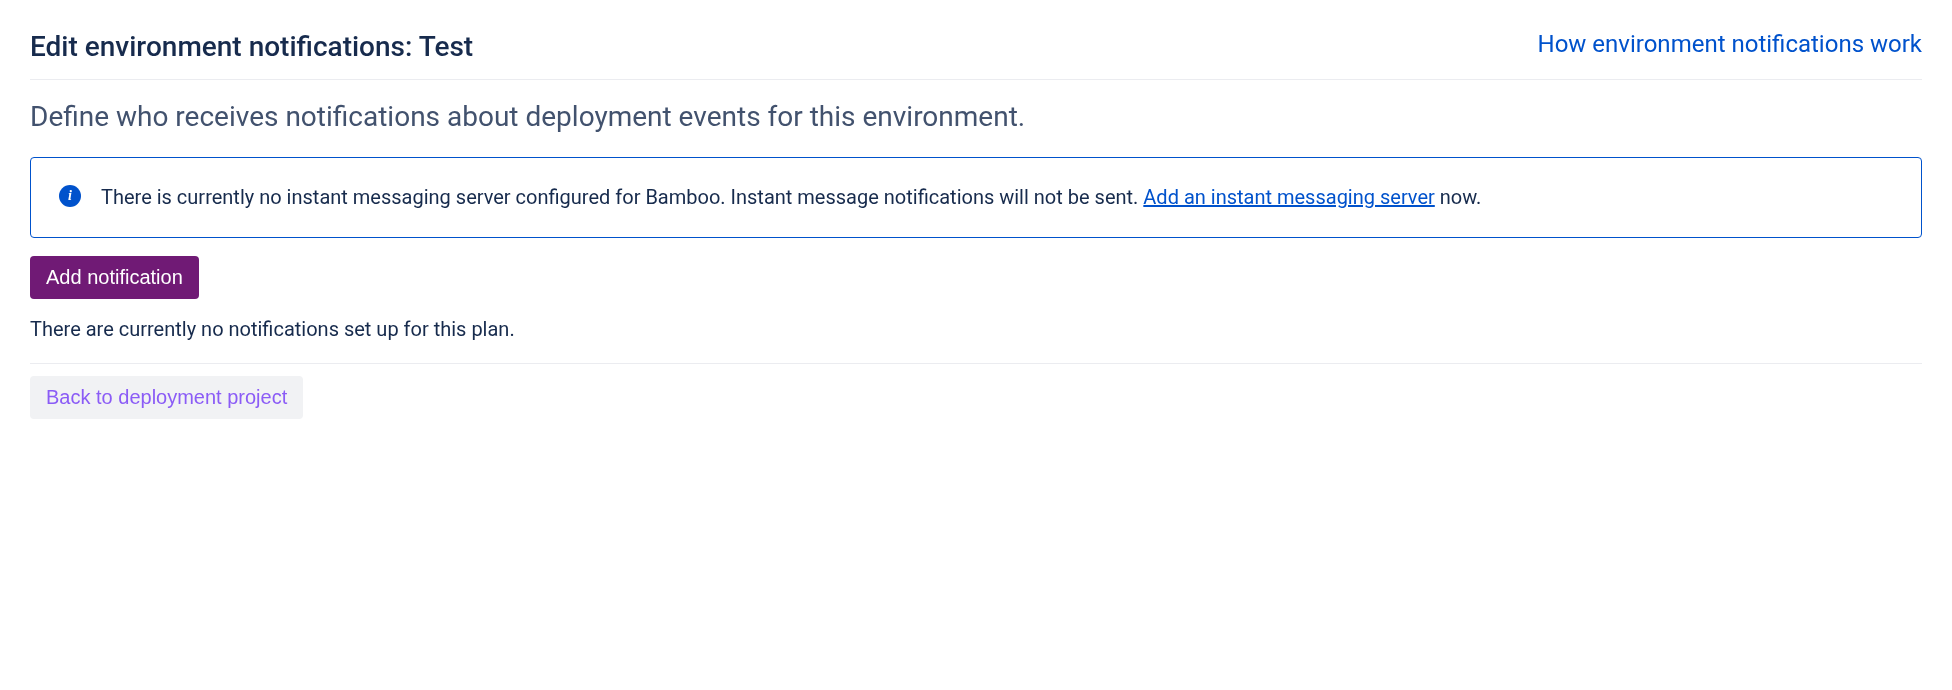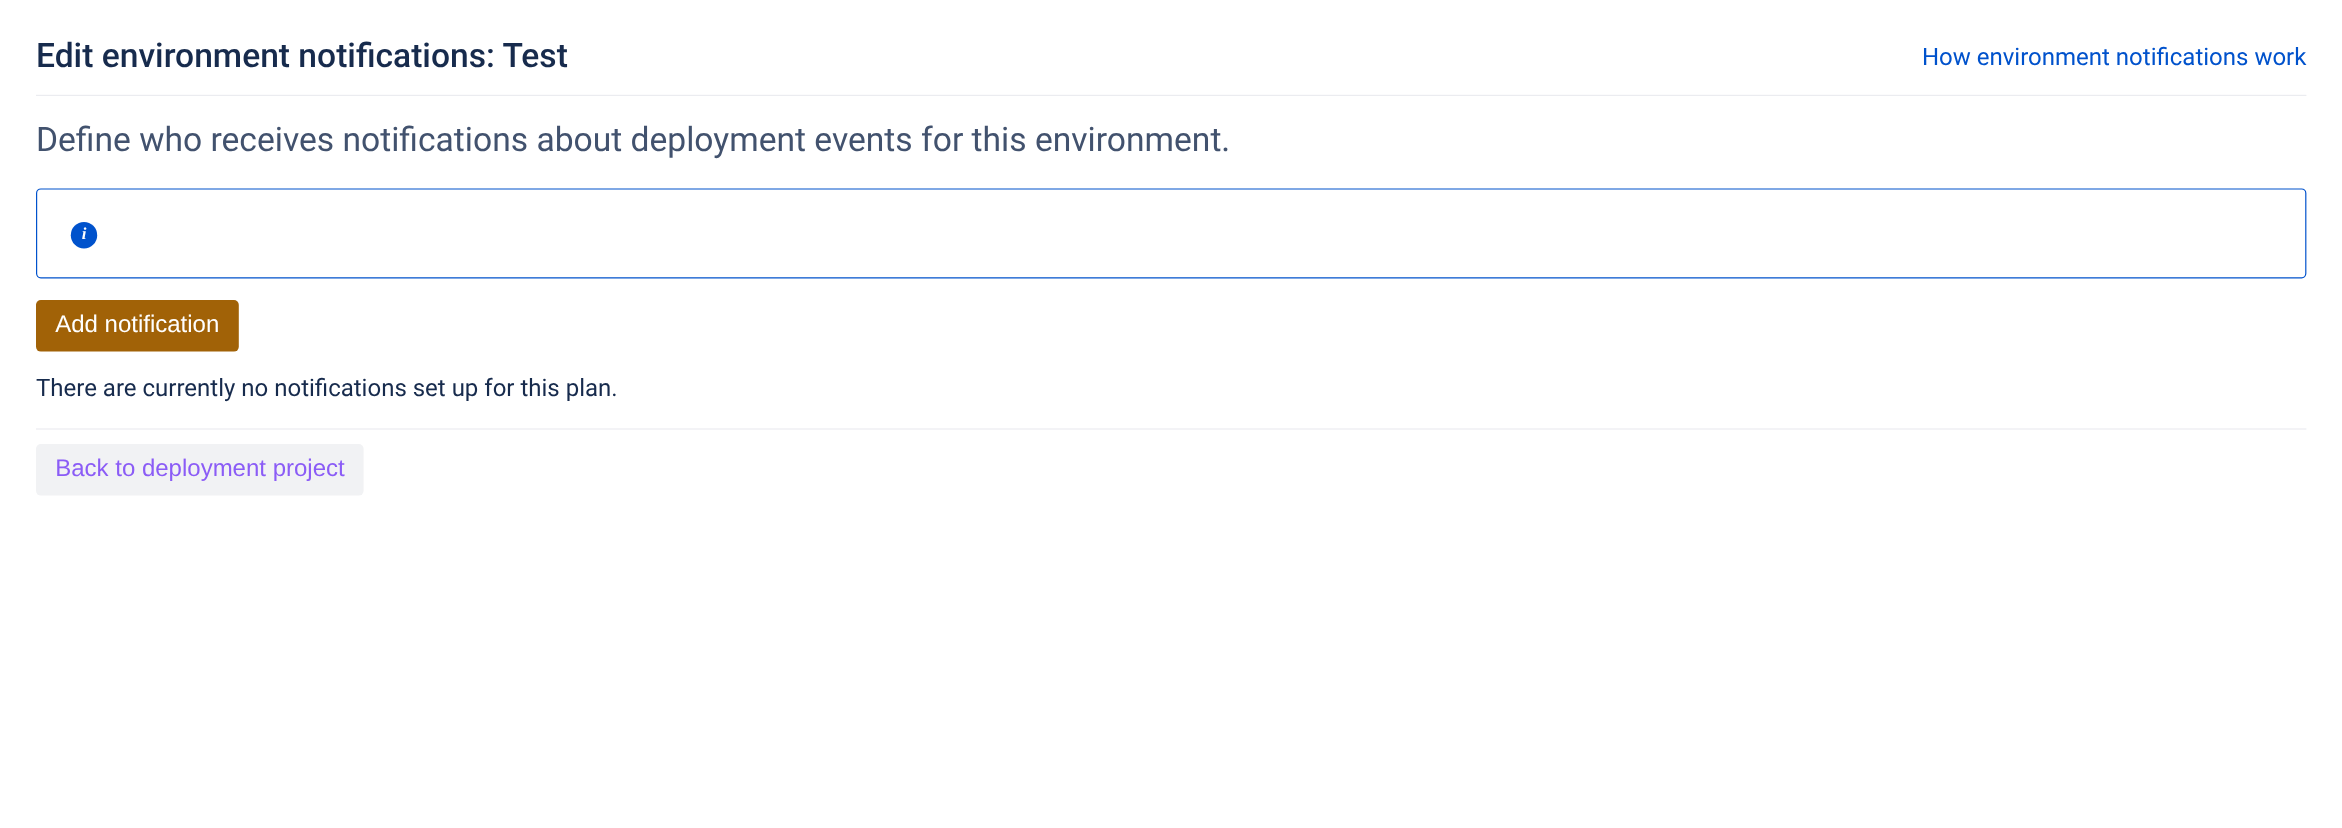--- a/index.html
+++ b/index.html
@@ -9,33 +9,33 @@
     }
     body {
       font-family: -apple-system, BlinkMacSystemFont, "Segoe UI", Roboto, Helvetica, Arial, sans-serif;
       background: #ffffff;
       padding: 30px;
       color: #172B4D;
     }
     .header-row {
       display: flex;
       justify-content: space-between;
-      align-items: center;
+      align-items: flex-start;
       padding-bottom: 16px;
       border-bottom: 1px solid #ebecf0;
     }
     .page-title {
       font-size: 28px;
       font-weight: 500;
       color: #172B4D;
     }
     .help-link {
       color: #0052CC;
       text-decoration: none;
-      font-size: 20px;
+      font-size: 24px;
     }
     .description {
       margin-top: 20px;
       margin-bottom: 24px;
       font-size: 28px;
       color: #42526E;
     }
     .info-panel {
       border: 1px solid #0052CC;
       border-radius: 4px;
@@ -64,21 +64,21 @@
     .info-content {
       font-size: 20px;
       color: #172B4D;
       line-height: 1.55;
     }
     .info-link {
       color: #0052CC;
       text-decoration: underline;
     }
     .primary-button {
-      background: #a16207;
+      background: #701a75;
       color: #ffffff;
       border: none;
       border-radius: 4px;
       padding: 10px 16px;
       font-size: 20px;
       font-weight: 500;
       cursor: pointer;
       margin-bottom: 18px;
     }
     .empty-text {
@@ -106,20 +106,23 @@
 
 <div class="header-row">
   <h1 class="page-title">Edit environment notifications: Test</h1>
   <a href="#" class="help-link">How environment notifications work</a>
 </div>
 
 <p class="description">Define who receives notifications about deployment events for this environment.</p>
 
 <div class="info-panel">
   <div class="info-icon">i</div>
+  <div class="info-content">
+    <span>There is currently no instant messaging server configured for Bamboo. Instant message notifications will not be sent. </span><a href="#" class="info-link">Add an instant messaging server</a><span> now.</span>
+  </div>
 </div>
 
 <button class="primary-button">Add notification</button>
 
 <p class="empty-text">There are currently no notifications set up for this plan.</p>
 
 <button class="secondary-button">Back to deployment project</button>
 
 
 

